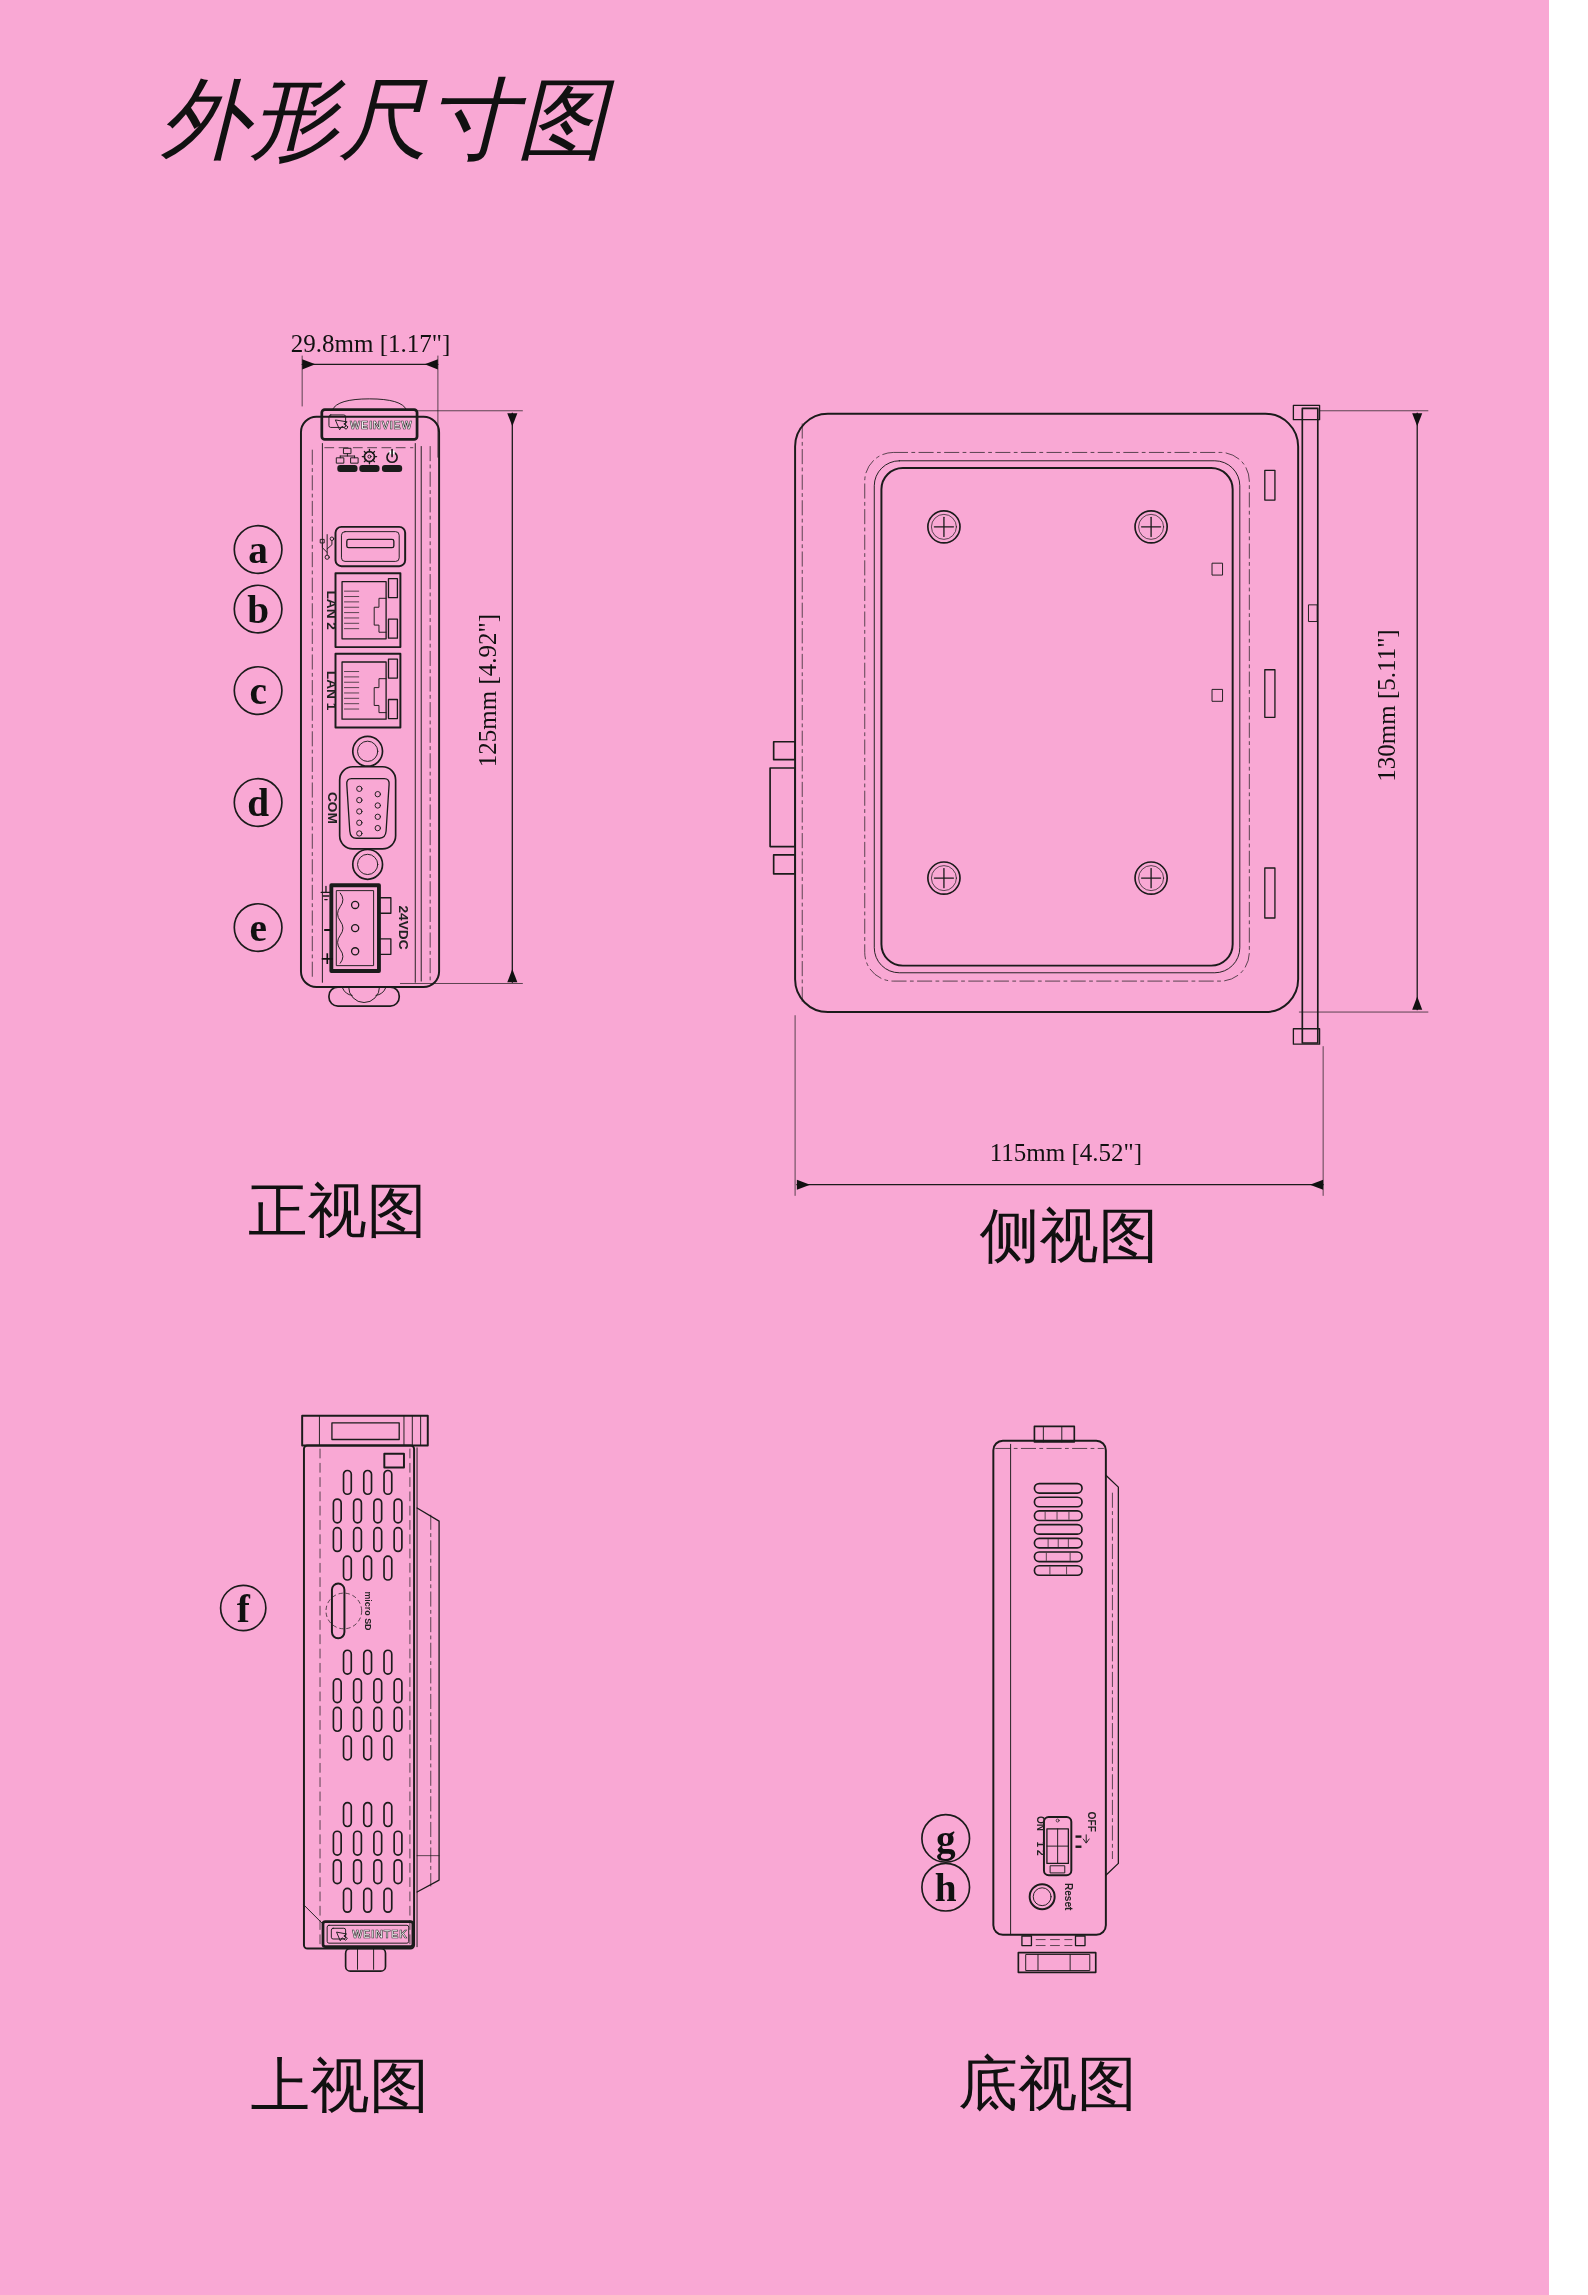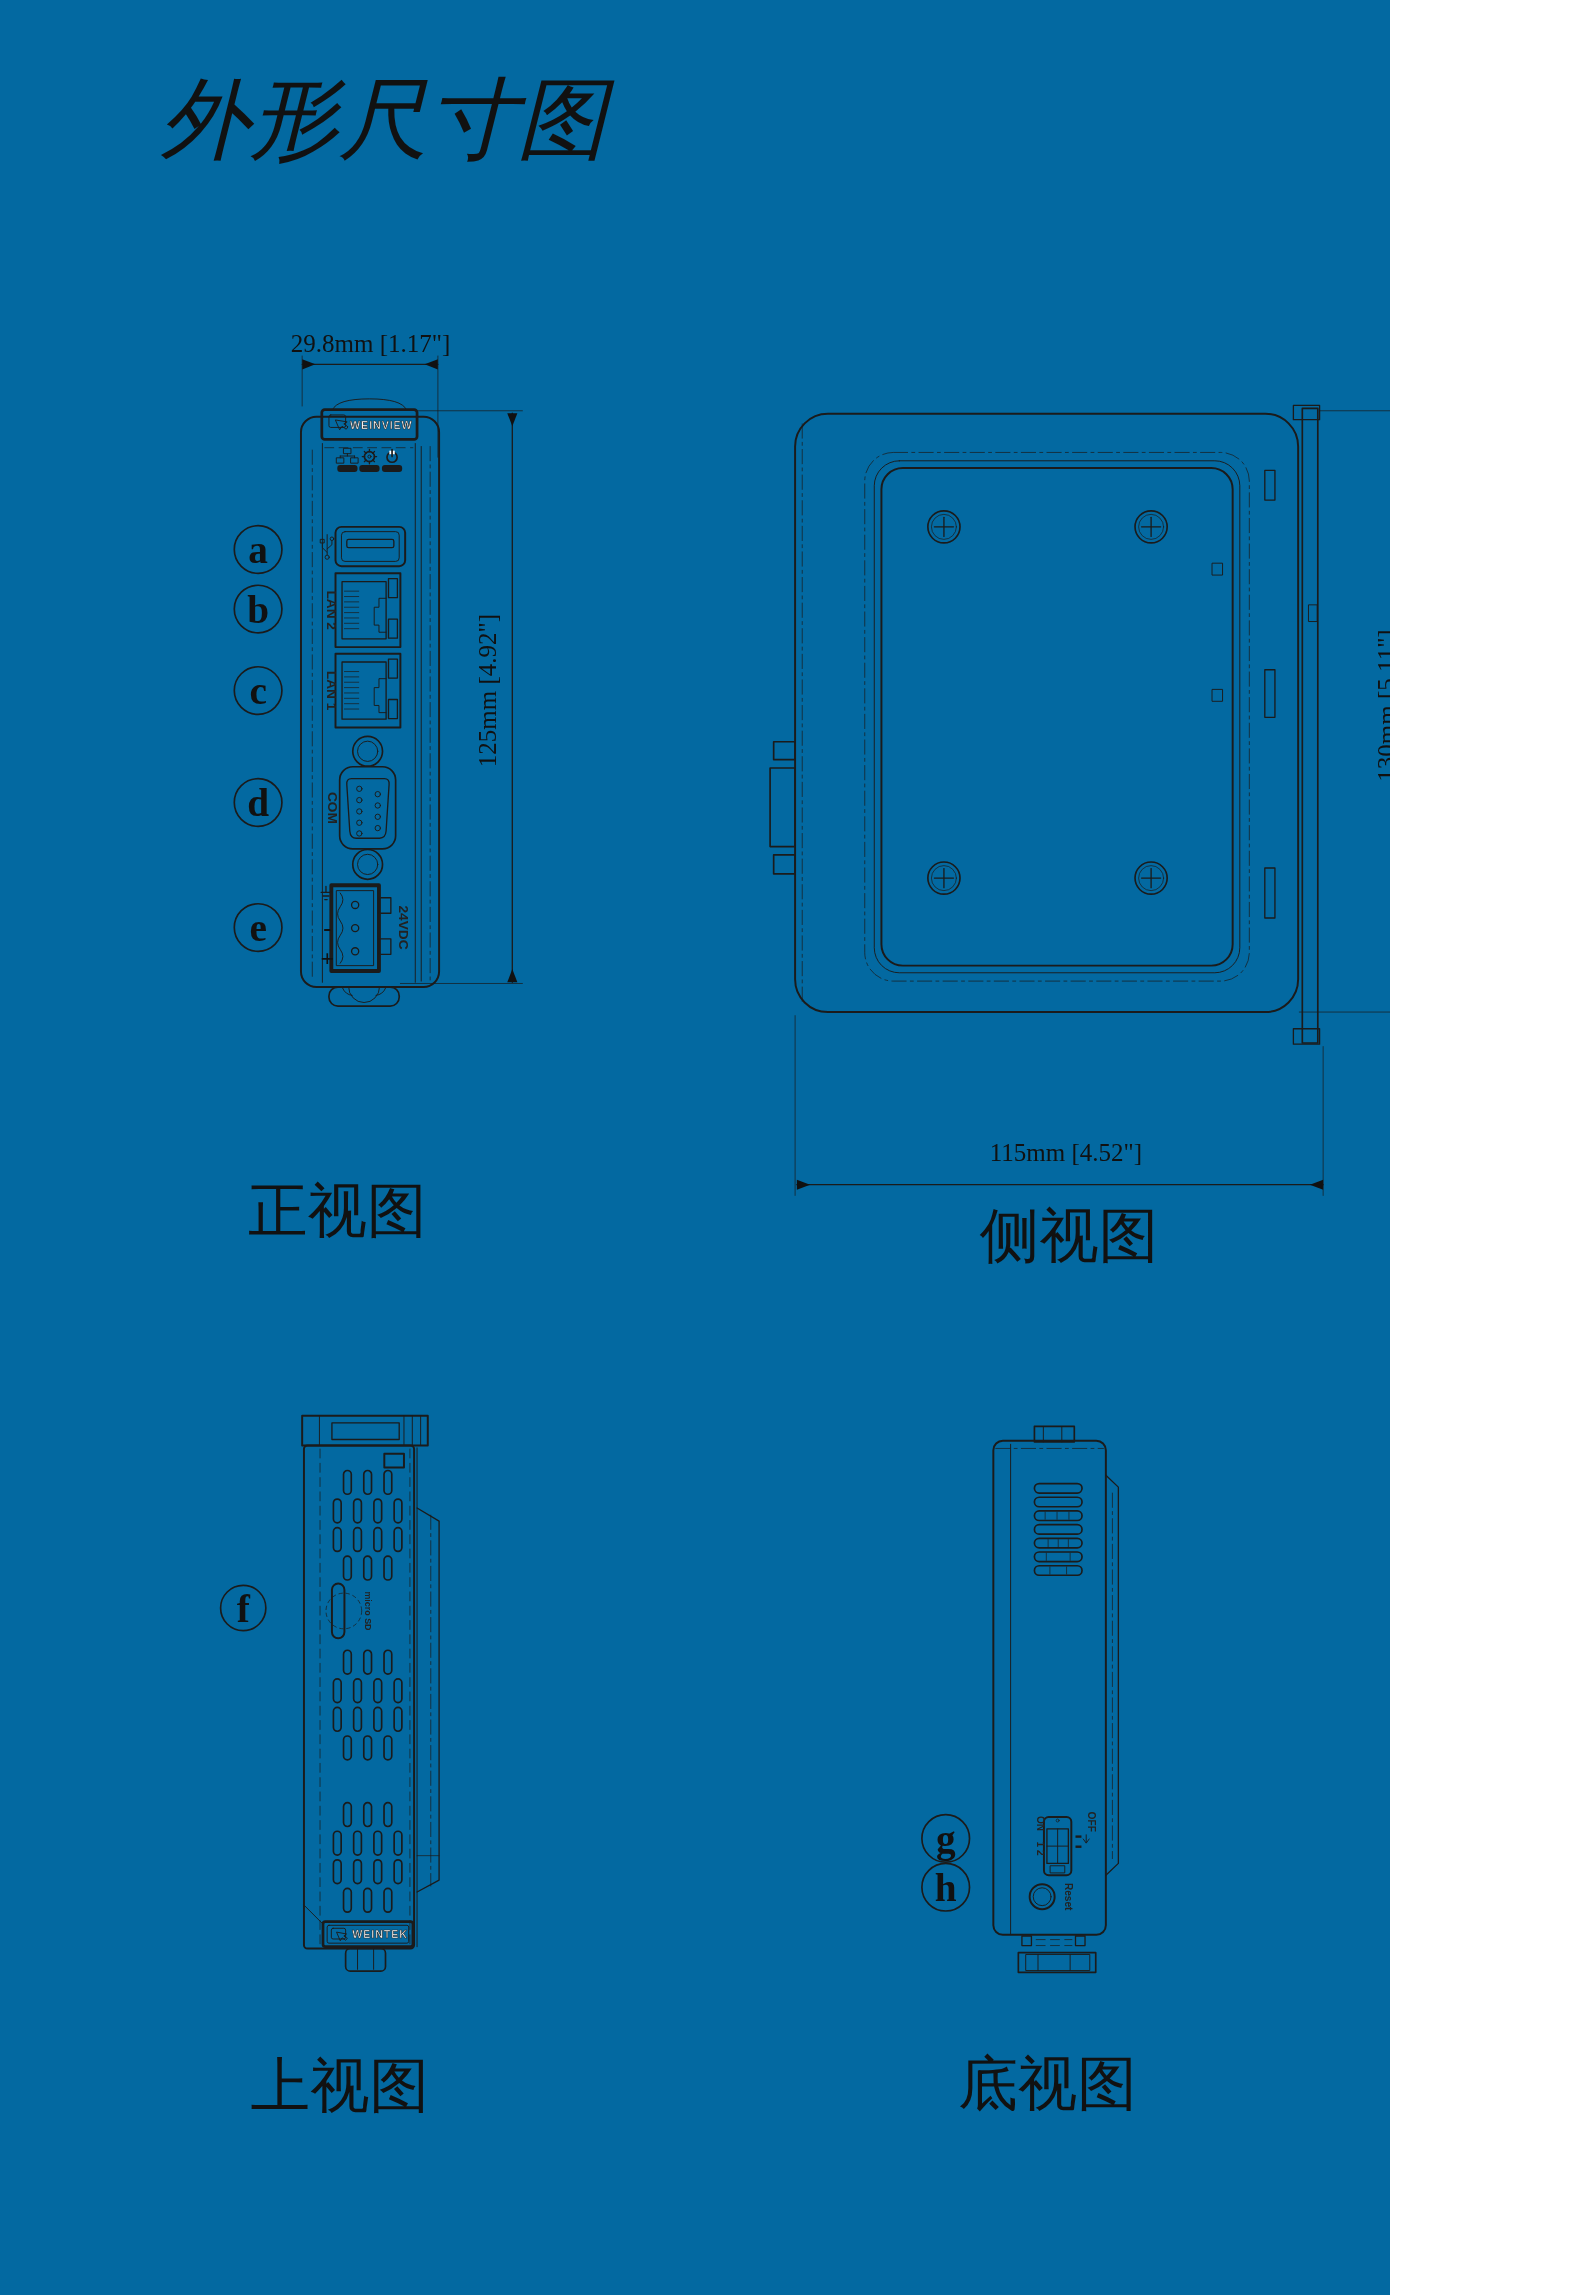--- a/index.html
+++ b/index.html
@@ -1,17 +1,17 @@
 <!DOCTYPE html>
 <html style="font-size:9.5px"><head>
 <meta charset="utf-8">
 <style>
   html,body{margin:0;padding:0;background:#fff;}
   body{width:1589px;height:2295px;font-family:"Liberation Serif",serif;}
-  .stage{position:relative;width:1390px;height:2295px;background:#0369a1;overflow:hidden;}
+  .stage{position:relative;width:1549px;height:2295px;background:#f9a8d4;overflow:hidden;}
   svg{position:absolute;left:0;top:0;}
   .ln{fill:none;stroke:#1b1b1b;stroke-linecap:round;stroke-linejoin:round;}
   .sw1{stroke-width:1.2;}.sw15{stroke-width:1.6;}.sw2{stroke-width:2.2;}
   .sw25{stroke-width:2.8;}.sw3{stroke-width:3.3;}.sw4{stroke-width:4.6;}.sw6{stroke-width:6.5;}
   .dash{stroke-dasharray:15 9;}
   .dd{stroke-dasharray:24 7 5 7;}
   .dot{stroke-dasharray:6 6;}
   text{fill:#111;stroke:none;font-family:"Liberation Serif",serif;}
   .title-t{font-size:150px;font-style:italic;}
   .cn{font-size:100px;}

